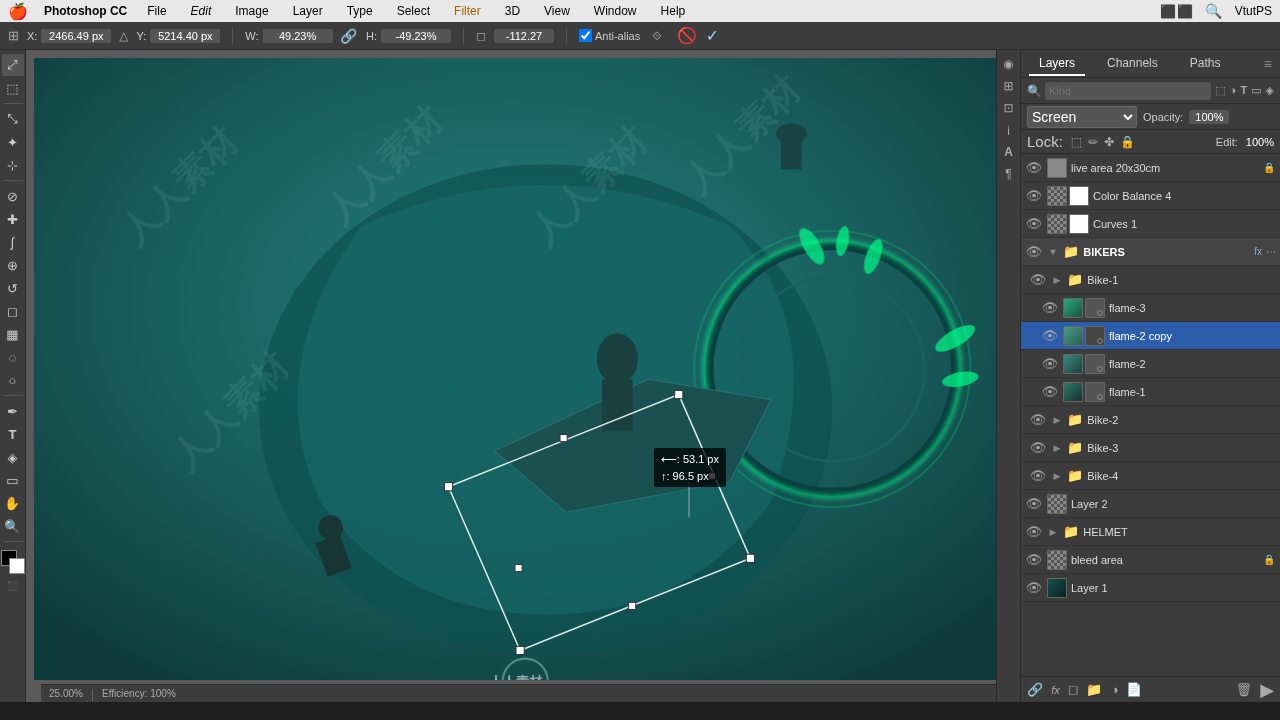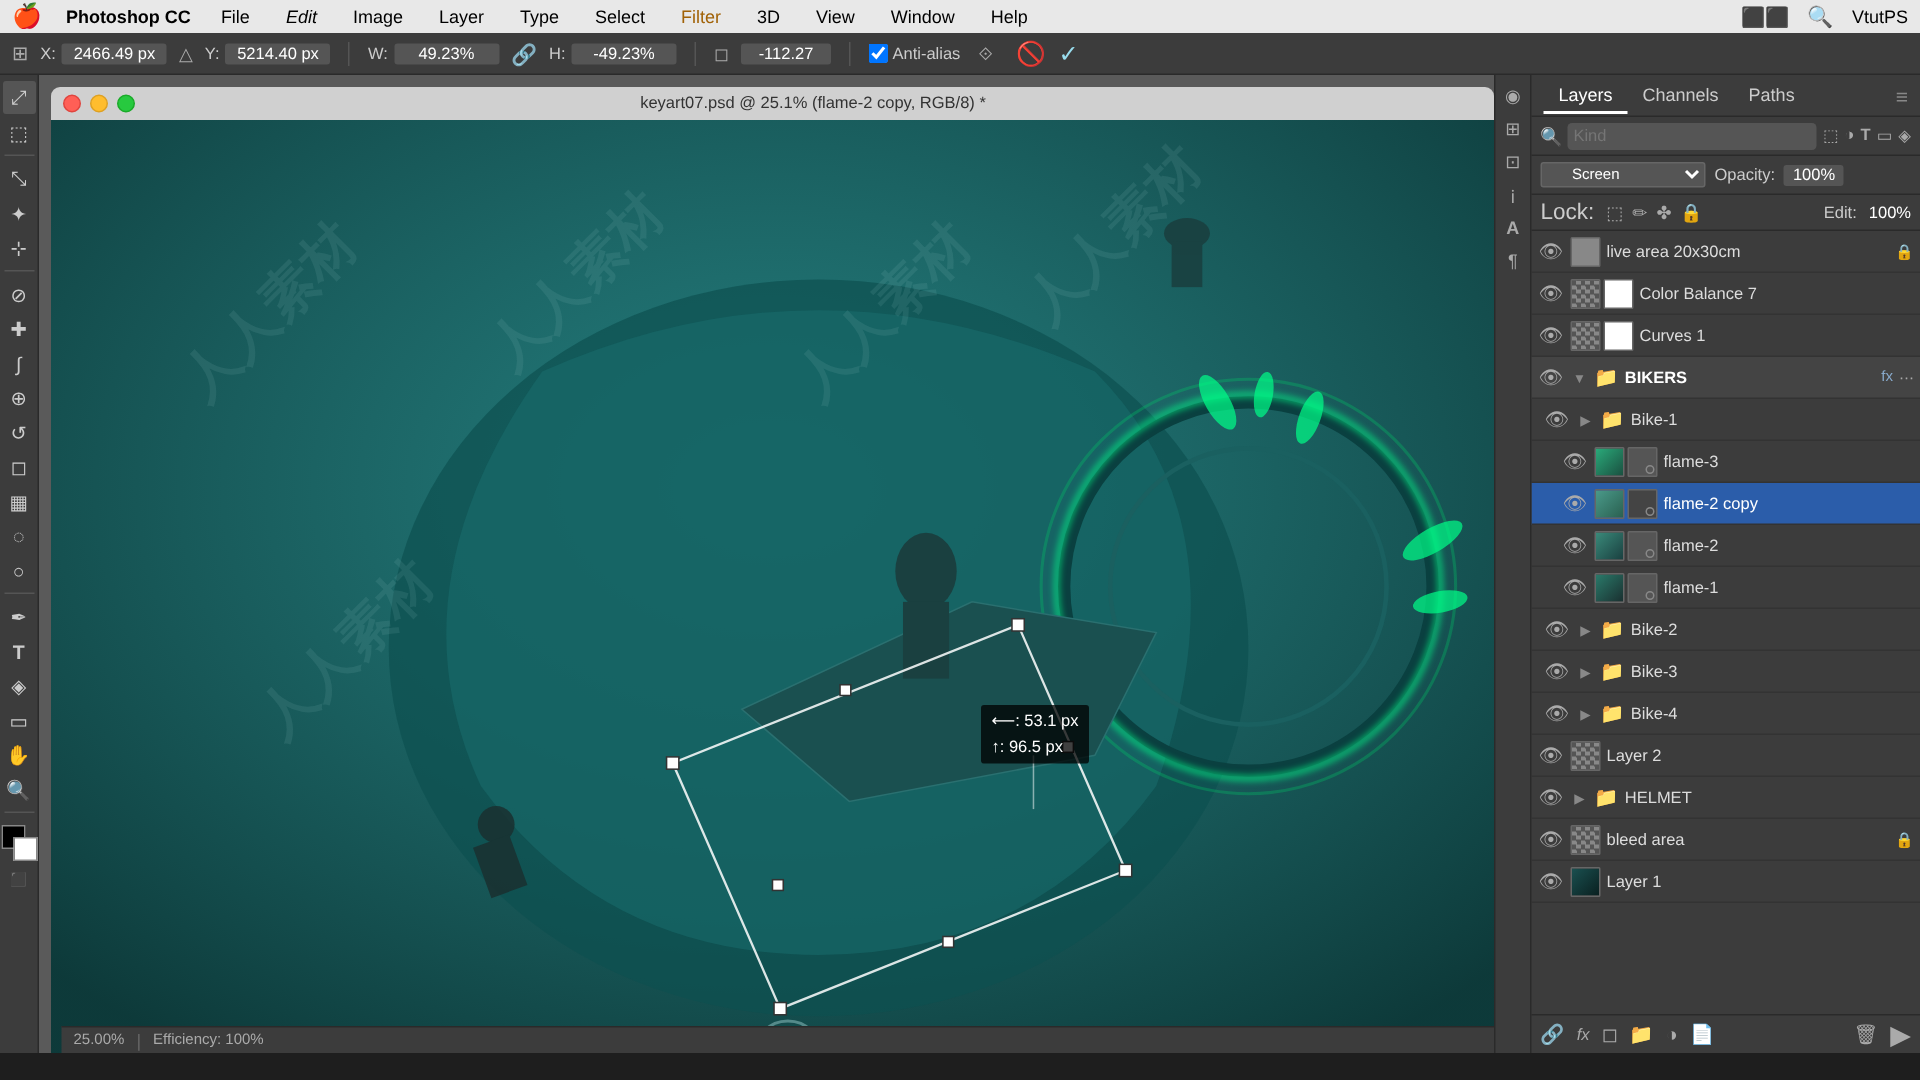--- a/index.html
+++ b/index.html
@@ -49,34 +49,34 @@
     #statusbar .status-info { font-size: 10px; color: #aaa; }
 
     
     #right-panel { width: 260px; background: #3c3c3c; border-left: 1px solid #2a2a2a; display: flex; flex-direction: column; }
 
     
     #right-icons { width: 24px; background: #3c3c3c; border-left: 1px solid #2a2a2a; display: flex; flex-direction: column; align-items: center; padding: 4px 0; gap: 2px; }
     .right-icon { width: 20px; height: 20px; display: flex; align-items: center; justify-content: center; font-size: 12px; color: #aaa; cursor: pointer; border-radius: 2px; }
 
     
-    #layers-header { height: 28px; display: flex; align-items: center; padding: 0 8px; gap: 0; border-bottom: 1px solid #2a2a2a; }
+    #layers-header { height: 28px; display: flex; align-items: center; padding: 0 8px; gap: 12px; border-bottom: 1px solid #2a2a2a; }
     .panel-tab { padding: 4px 10px; font-size: 12px; color: #ccc; cursor: pointer; border-bottom: 2px solid transparent; }
     .panel-tab.active { color: #fff; border-bottom: 2px solid #fff; }
     .panel-close { margin-left: auto; font-size: 14px; color: #888; cursor: pointer; }
 
     
     #layers-search { height: 26px; display: flex; align-items: center; padding: 0 6px; border-bottom: 1px solid #2a2a2a; }
     .search-box { flex: 1; height: 18px; background: #555; border: none; border-radius: 3px; color: #fff; font-size: 11px; padding: 0 4px; outline: none; }
     .search-icons { display: flex; gap: 4px; margin-left: 4px; }
     .search-icon-btn { font-size: 11px; color: #aaa; cursor: pointer; }
 
     
     #blend-row { height: 26px; display: flex; align-items: center; padding: 0 6px; gap: 6px; border-bottom: 1px solid #2a2a2a; }
-    .blend-select { background: #555; border: 1px solid #666; color: #fff; font-size: 10px; padding: 1px 16px; border-radius: 2px; cursor: pointer; width: 110px; }
+    .blend-select { background: #555; border: 1px solid #666; color: #fff; font-size: 14px; padding: 1px 0; border-radius: 2px; cursor: pointer; width: 110px; }
     .opacity-label { font-size: 11px; color: #ccc; }
     .opacity-value { font-size: 11px; color: #fff; background: #555; padding: 1px 4px; border-radius: 2px; min-width: 40px; text-align: center; }
 
     
     #lock-row { height: 24px; display: flex; align-items: center; padding: 0 6px; gap: 8px; border-bottom: 1px solid #2a2a2a; }
     .lock-label { font-size: 15px; color: #ccc; }
     .lock-icons { display: flex; gap: 6px; }
     .lock-icon { font-size: 12px; color: #aaa; cursor: pointer; }
     .fill-label { font-size: 11px; color: #ccc; margin-left: auto; }
     .fill-value { font-size: 11px; color: #fff; }
@@ -201,26 +201,20 @@
       <div style="position:relative;width:24px;height:24px;">
         <div style="position:absolute;top:0;left:0;width:16px;height:16px;background:#000;border:1px solid #888;"></div>
         <div style="position:absolute;top:8px;left:8px;width:16px;height:16px;background:#fff;border:1px solid #888;"></div>
       </div>
     </div>
     <div style="margin-top:6px;font-size:9px;color:#aaa;text-align:center;">⬛</div>
   </div>
 
   <div id="canvas-area">
     <div id="canvas-window">
-      <div id="window-titlebar">
-        <div class="win-btn win-close"></div>
-        <div class="win-btn win-min"></div>
-        <div class="win-btn win-max"></div>
-        <div id="window-title">keyart07.psd @ 25.1% (flame-2 copy, RGB/8) *</div>
-      </div>
       <div id="canvas-content">
 
         <div class="canvas-bg">
           
           <svg width="100%" height="100%" viewBox="0 0 940 640" preserveAspectRatio="xMidYMid slice">
 
             <rect width="940" height="640" fill="#1a6060"></rect>
             <rect width="940" height="640" fill="url(#bgGrad)"></rect>
 
             <defs>
@@ -376,21 +370,21 @@
         <span class="layer-name">live area 20x30cm</span>
         <span class="layer-lock">🔒</span>
       </div>
 
       <div class="layer-item">
         <div class="layer-visibility">👁</div>
         <div style="display:flex;gap:2px;">
           <div class="layer-thumb thumb-checker"></div>
           <div class="layer-thumb" style="background:#fff;"></div>
         </div>
-        <span class="layer-name">Color Balance 7</span>
+        <span class="layer-name">Color Balance 4</span>
       </div>
 
       <div class="layer-item">
         <div class="layer-visibility">👁</div>
         <div style="display:flex;gap:2px;">
           <div class="layer-thumb thumb-checker"></div>
           <div class="layer-thumb" style="background:#fff;"></div>
         </div>
         <span class="layer-name">Curves 1</span>
       </div>

